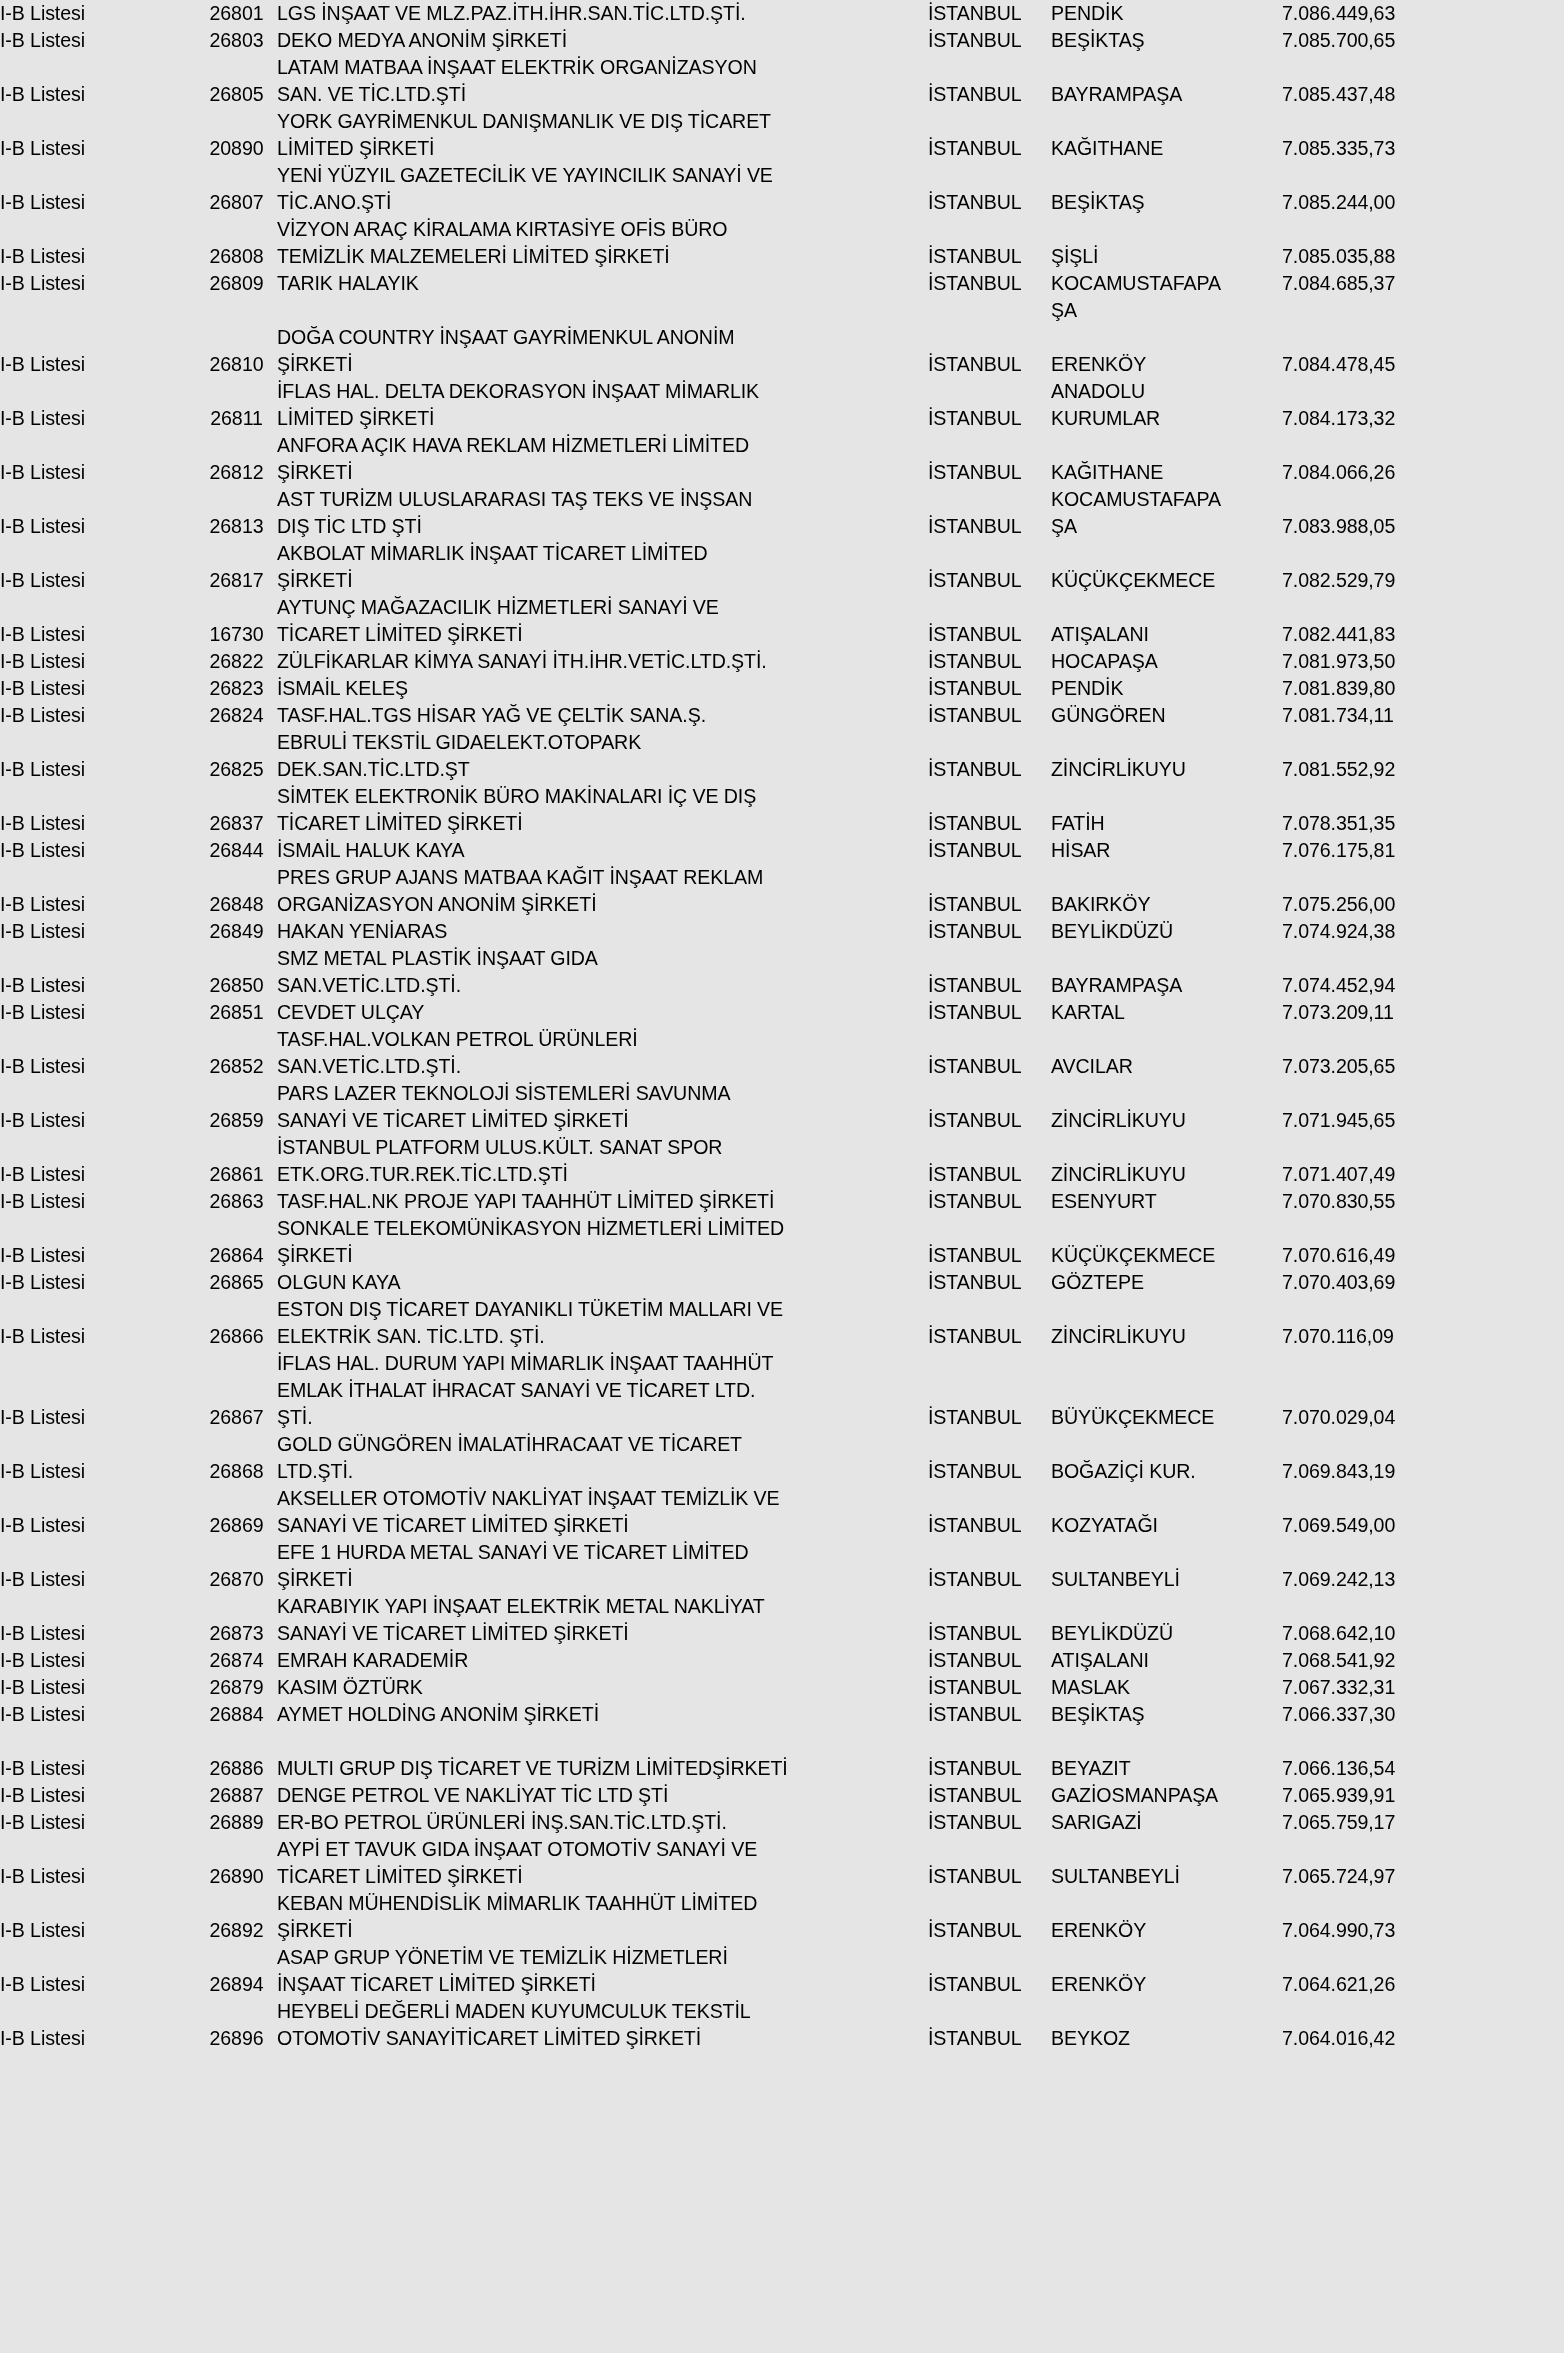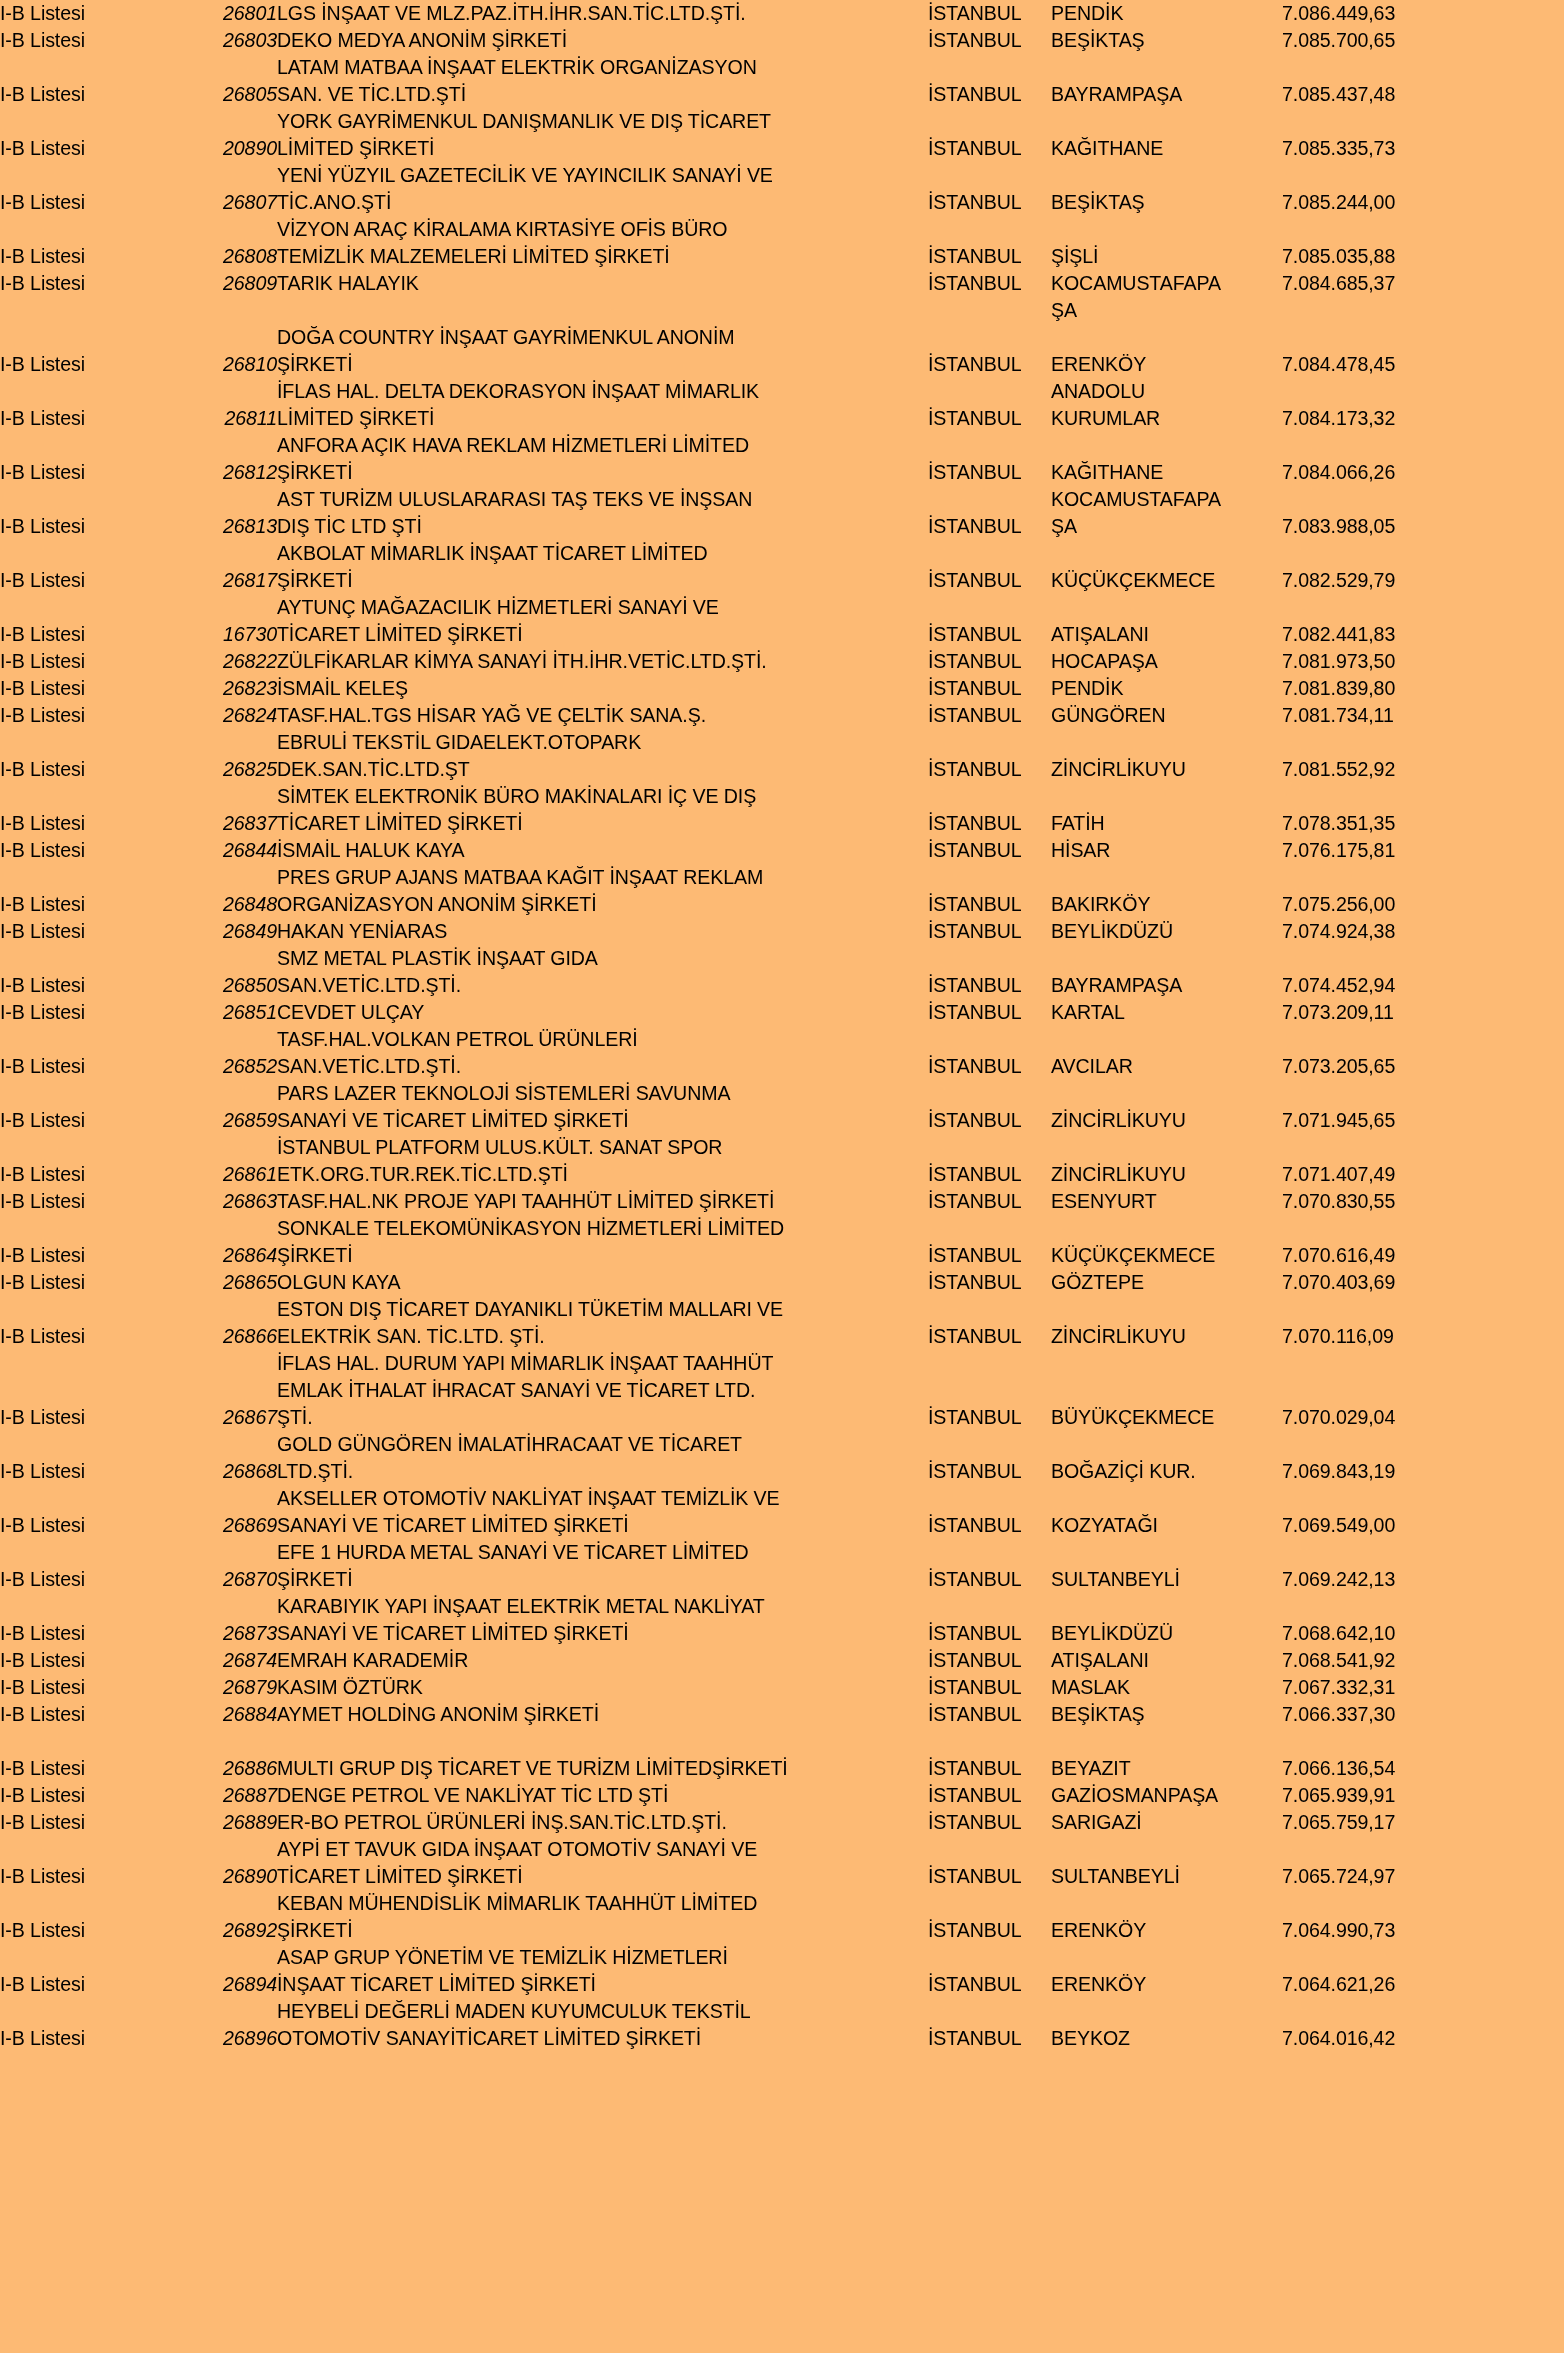--- a/index.html
+++ b/index.html
@@ -10,21 +10,21 @@
   }
   body {
     font-family: "Liberation Sans", "DejaVu Sans", sans-serif;
     color: #000000;
     -webkit-font-smoothing: none;
   }
   #page {
     position: relative;
     width: 1565px;
     height: 2354px;
-    background: #fdba74;
+    background: #e5e5e5;
     overflow: hidden;
     padding: 0;
     box-sizing: border-box;
   }
   table.listing {
     border-collapse: collapse;
     border-spacing: 0;
     width: 1565px;
     table-layout: fixed;
     margin: 0;
@@ -43,21 +43,21 @@
   }
   
   col.c-list { width: 196px; }
   col.c-seq  { width: 81px; }
   col.c-name { width: 651px; }
   col.c-prov { width: 123px; }
   col.c-dist { width: 231px; }
   col.c-amt  { width: 283px; }
 
   td.list-cell { padding-left: 1.5px; }
-  td.seq-cell  { text-align: right; padding-right: 7.7px; font-style: italic; }
+  td.seq-cell  { text-align: center; padding-right: 7.7px; }
   td.name-cell { text-align: left; padding-left: 4.6px; }
   td.prov-cell { text-align: left; padding-left: 6.2px; }
   td.dist-cell { text-align: left; padding-left: 4.6px; white-space: normal; word-break: break-word; }
   td.amt-cell  { text-align: left; padding-right: 4.6px; }
 
   
   .name-lines { display: block; }
   .name-line  { display: block; white-space: nowrap; }
   .spacer-line { display: block; height: 27px; }
   .blank-row td { height: 27px; }

